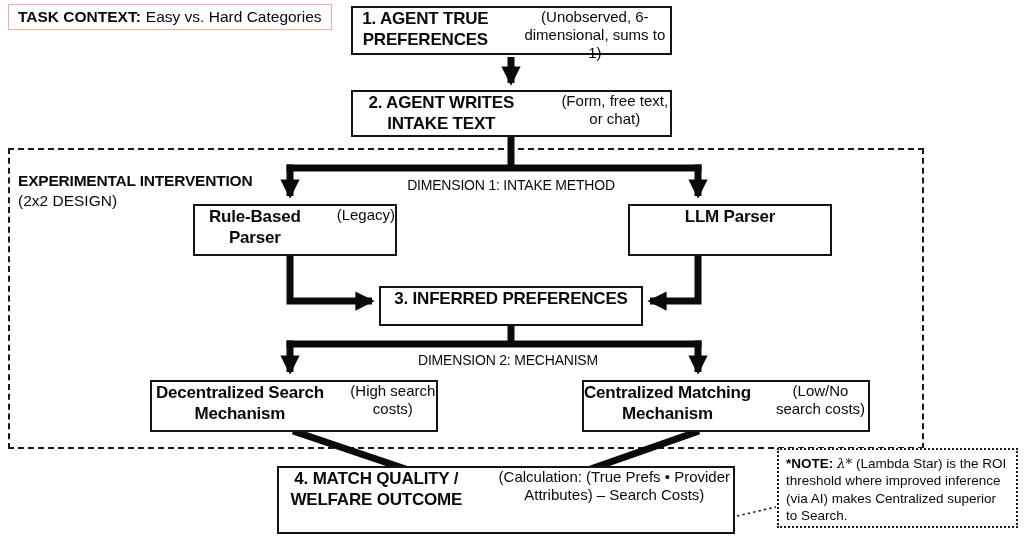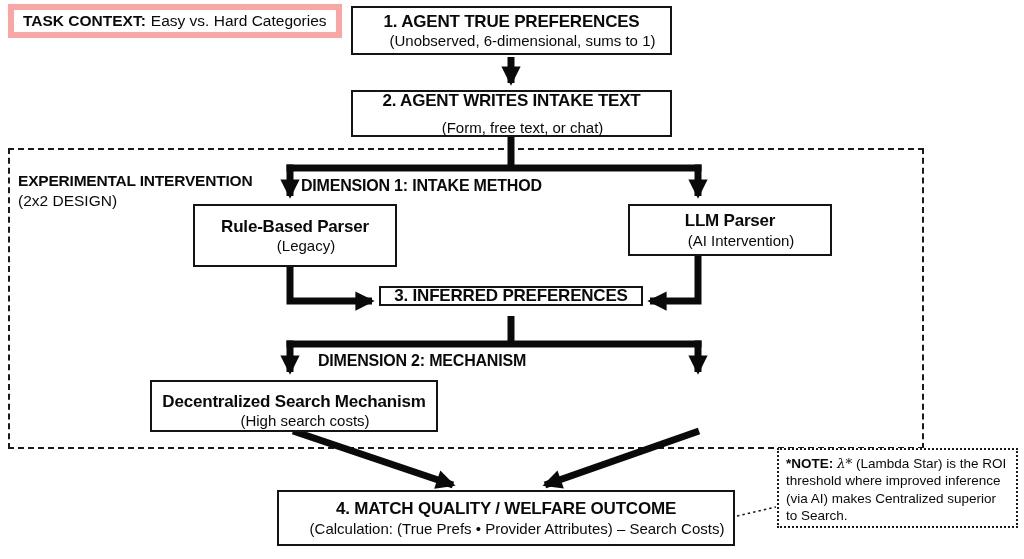--- a/index.html
+++ b/index.html
@@ -3,39 +3,39 @@
 <meta charset="utf-8">
 <style>
   html,body{margin:0;padding:0;background:#ffffff;}
   .stage{
     position:relative;width:1024px;height:559px;background:#ffffff;
     font-family:"Liberation Sans",sans-serif;color:#0a0a0a;overflow:hidden;
   }
   .box{
     position:absolute;background:#ffffff;border:2px solid #141414;
     box-sizing:border-box;text-align:center;
-    display:flex;flex-direction:column;justify-content:center;
+    display:flex;flex-direction:row;justify-content:center;
   }
   .box .t{font-weight:bold;font-size:17px;letter-spacing:-0.2px;line-height:1.25;}
   .box .s{font-size:15px;line-height:1.2;padding-left:22px;}
   .ctx{
-    position:absolute;left:8px;top:4px;height:26px;border:6px solid #fca5a5;
+    position:absolute;left:8px;top:4px;height:26px;border:1px solid #fca5a5;
     box-sizing:border-box;background:#fff;display:flex;align-items:center;
     padding:11px 9px;font-size:15.5px;white-space:nowrap;
   }
   .ctx .b{font-weight:bold;margin-right:5px;}
   .dashed{
     position:absolute;left:8px;top:148px;width:916px;height:301px;
     border:2px dashed #1a1a1a;box-sizing:border-box;background:transparent;
   }
   .reg-label{position:absolute;left:18px;top:154px;font-size:15.5px;line-height:1.3;margin-top:17px;}
   .reg-label .b{font-weight:bold;letter-spacing:-0.2px;}
   .dim{
-    position:absolute;width:420px;text-align:left;font-weight:bold;
-    font-size:16px;letter-spacing:-0.2px;
+    position:absolute;width:420px;text-align:center;font-weight:normal;
+    font-size:14px;letter-spacing:-0.2px;
   }
   .note{
     position:absolute;left:777px;top:448px;width:241px;height:80px;
     border:2px dotted #1a1a1a;box-sizing:border-box;background:#fff;
     padding:5px 7px;font-size:13.5px;line-height:1.28;
   }
   .note .b{font-weight:bold;}
   .note .lam{font-style:italic;font-family:"DejaVu Serif",serif;}
   svg.connectors{position:absolute;left:0;top:0;pointer-events:none;}
 </style>
@@ -79,53 +79,56 @@
   <div class="ctx">
     <span class="b">TASK CONTEXT:</span>
     <span>Easy vs. Hard Categories</span>
   </div>
 
   <div class="reg-label">
     <div class="b">EXPERIMENTAL INTERVENTION</div>
     <div>(2x2 DESIGN)</div>
   </div>
   <div class="dim" style="left:301px;top:177px;">DIMENSION 1: INTAKE METHOD</div>
-  <div class="dim" style="left:318px;top:352px;">DIMENSION 2: MECHANISM</div>
+  <div class="dim" style="left:298px;top:352px;">DIMENSION 2: MECHANISM</div>
 
   <div class="box" style="left:351px;top:6px;width:321px;height:49px;">
     <div class="t">1. AGENT TRUE PREFERENCES</div>
     <div class="s">(Unobserved, 6-dimensional, sums to 1)</div>
   </div>
 
   <div class="box" style="left:351px;top:90px;width:321px;height:47px;gap:8px;">
     <div class="t">2. AGENT WRITES INTAKE TEXT</div>
     <div class="s">(Form, free text, or chat)</div>
   </div>
 
-  <div class="box" style="left:193px;top:204px;width:204px;height:63px;">
+  <div class="box" style="left:193px;top:204px;width:204px;height:52px;">
     <div class="t">Rule-Based Parser</div>
     <div class="s">(Legacy)</div>
   </div>
 
   <div class="box" style="left:628px;top:204px;width:204px;height:52px;">
     <div class="t">LLM Parser</div>
-    <div class="s">(AI Intervention)</div>
   </div>
 
-  <div class="box" style="left:379px;top:286px;width:264px;height:20px;">
+  <div class="box" style="left:379px;top:286px;width:264px;height:40px;">
     <div class="t">3. INFERRED PREFERENCES</div>
   </div>
 
   <div class="box" style="left:150px;top:380px;width:288px;height:52px;justify-content:flex-end;">
     <div class="t">Decentralized Search Mechanism</div>
     <div class="s">(High search costs)</div>
   </div>
 
+  <div class="box" style="left:582px;top:380px;width:288px;height:52px;">
+    <div class="t">Centralized Matching Mechanism</div>
+    <div class="s">(Low/No search costs)</div>
+  </div>
 
-  <div class="box" style="left:277px;top:490px;width:458px;height:56px;">
+  <div class="box" style="left:277px;top:466px;width:458px;height:68px;">
     <div class="t">4. MATCH QUALITY / WELFARE OUTCOME</div>
     <div class="s">(Calculation: (True Prefs • Provider Attributes) – Search Costs)</div>
   </div>
 
   <div class="note">
     <span class="b">*NOTE:</span>
     <span class="lam">λ*</span>
     <span>(Lambda Star) is the ROI threshold where improved inference (via AI) makes Centralized superior to Search.</span>
   </div>
 

